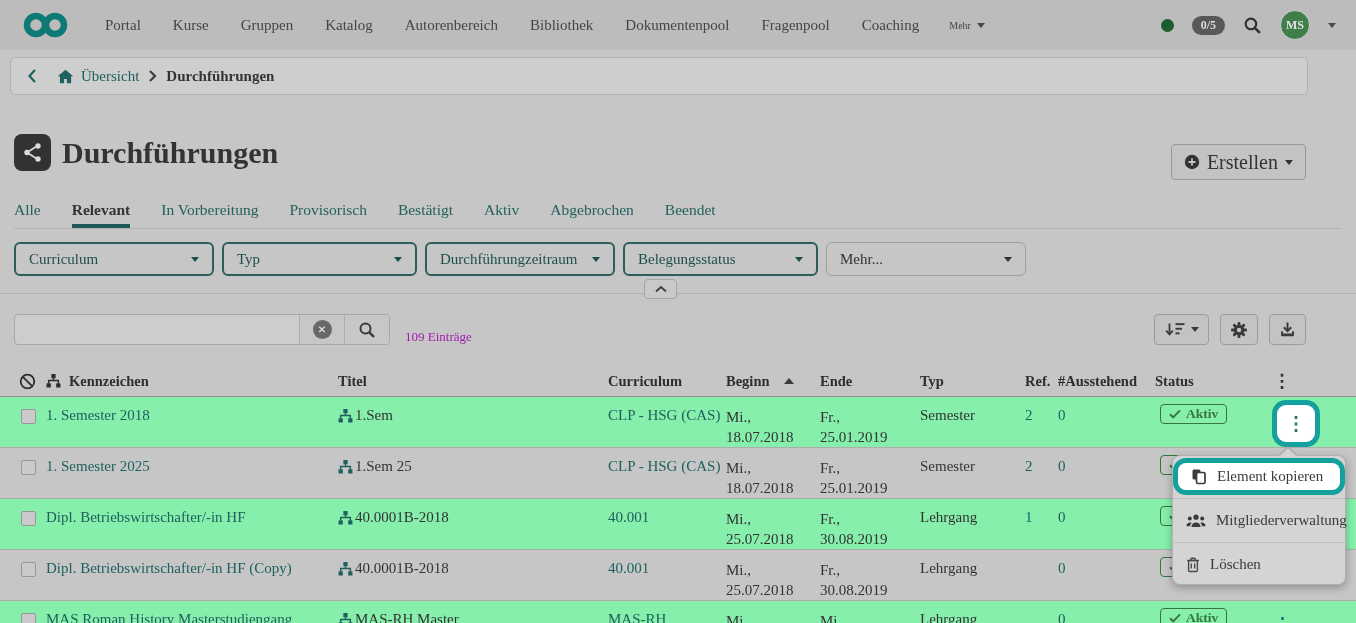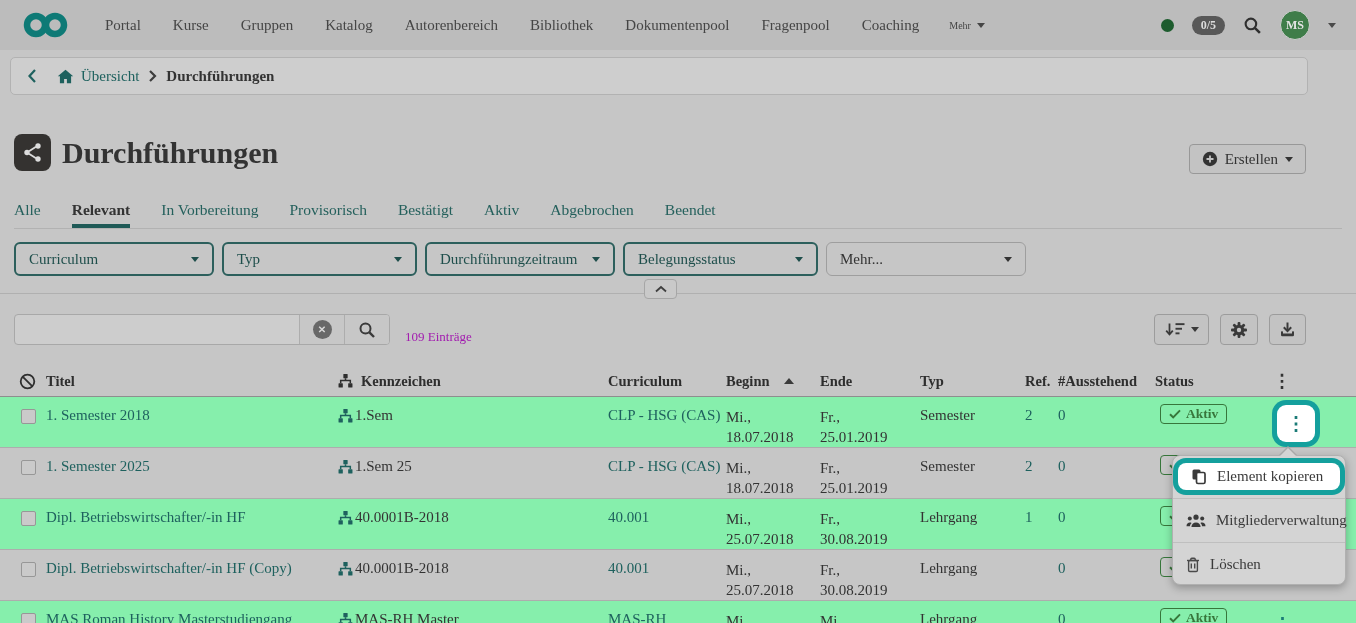--- a/index.html
+++ b/index.html
@@ -28,22 +28,22 @@
     border-radius:5px;display:flex;align-items:center;padding:0 16px;box-sizing:border-box;font-size:15px}
   .crumb-back{margin-right:20px;display:flex;cursor:pointer}
   .crumb-home{display:flex;align-items:center;gap:7px;color:var(--link);cursor:pointer}
   .crumb-sep{margin:0 9px;display:flex}
   .crumb-current{font-weight:700;color:#333}
 
   
   .title-row{position:absolute;top:134px;left:14px;display:flex;align-items:center;gap:11px}
   .title-icon{width:37px;height:37px;border-radius:8px;background:#343230;display:flex;align-items:center;justify-content:center}
   .page-title{font-size:30px;font-weight:700;color:#333}
-  .create-btn{position:absolute;top:144px;right:50px;height:30px;display:flex;align-items:center;gap:7px;padding:0 12px;
-    background:#c3c3c3;border:1px solid #989898;border-radius:4px;font-size:15px;color:#333;cursor:pointer;box-sizing:border-box}
+  .create-btn{position:absolute;top:144px;right:50px;height:36px;display:flex;align-items:center;gap:7px;padding:0 12px;
+    background:#c3c3c3;border:1px solid #989898;border-radius:4px;font-size:20px;color:#333;cursor:pointer;box-sizing:border-box}
 
   
   .tabs{position:absolute;top:201px;left:14px;right:14px;display:flex;gap:31px;font-size:15.5px;border-bottom:1px solid #b2b2b2;height:27px}
   .tab{color:#24605c;cursor:pointer;padding-bottom:6px;white-space:nowrap}
   .tab.active{color:#333;font-weight:700;border-bottom:4px solid #1f5a57}
 
   
   .filters{position:absolute;top:242px;left:14px;display:flex;gap:8px}
   .filter-chip{height:34px;box-sizing:border-box;border-radius:6px;display:flex;align-items:center;justify-content:space-between;
     padding:0 13px;font-size:15px;cursor:pointer;background:transparent}
@@ -276,33 +276,33 @@
   </div>
 
   <div class="table-header tgrid">
     <div class="th th-check">
       <svg width="17" height="17" viewBox="0 0 17 17">
           <circle cx="8.5" cy="8.5" r="6.8" fill="none" stroke="#2e2e2e" stroke-width="1.8"></circle>
           <path d="M4.1 4.1l8.8 8.8" stroke="#2e2e2e" stroke-width="1.8"></path>
         </svg>
     </div>
     <div class="th">
-        <span>Titel</span>
-      </div>
-    <div class="th">
       <span class="ic" style="color:#2e2e2e">
         <svg width="15" height="14" viewBox="0 0 14 13" fill="currentColor">
             <rect x="5" y="0" width="4" height="4" rx="0.5"></rect>
             <path d="M7 4v2M2.5 8.5V6h9v2.5" stroke="currentColor" stroke-width="1.4" fill="none"></path>
             <rect x="0.5" y="8.5" width="4" height="4" rx="0.5"></rect>
             <rect x="9.5" y="8.5" width="4" height="4" rx="0.5"></rect>
           </svg>
       </span>
       <span>Kennzeichen</span>
     </div>
+    <div class="th">
+        <span>Titel</span>
+      </div>
     <div class="th">
         <span>Curriculum</span>
       </div>
     <div class="th">
         <span>Beginn</span>
         <span class="cu-asc"></span>
       </div>
     <div class="th">
         <span>Ende</span>
       </div>

